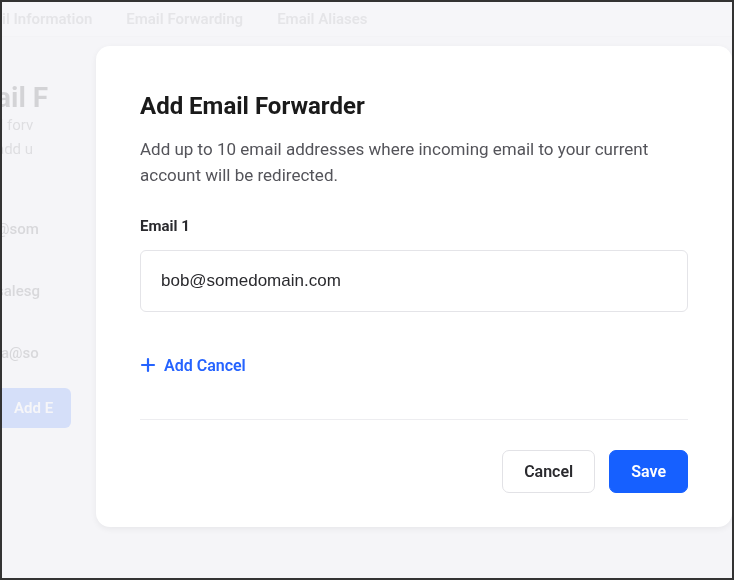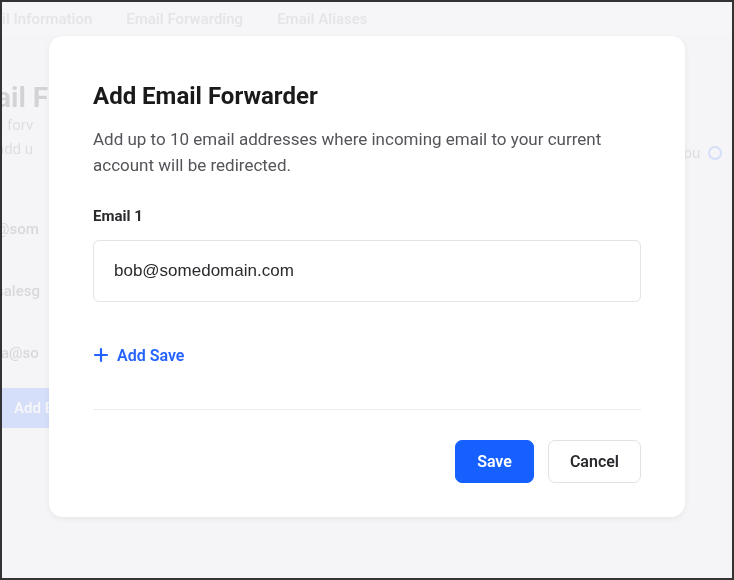--- a/index.html
+++ b/index.html
@@ -52,22 +52,22 @@
       font-size: 15px;
       padding: 11px 18px;
       border-radius: 6px;
     }
     .overlay {
       position: absolute;
       inset: 0;
       background: rgba(244,244,248,0.85);
       display: flex;
       align-items: flex-start;
-      justify-content: center;
-      padding-top: 34px;
+      justify-content: flex-end;
+      padding-top: 44px;
     }
     .modal {
       width: 636px;
       background: #fff;
       border-radius: 14px;
       box-shadow: 0 2px 6px rgba(0,0,0,0.06);
       padding: 46px 44px 34px 44px;
       position: relative;
     }
     .modal-title {
@@ -180,21 +180,21 @@
     <div class="modal-desc">Add up to 10 email addresses where incoming email to your current account will be redirected.</div>
     <div class="field-label">Email 1</div>
     <input type="text" class="email-input" value="bob@somedomain.com" style="">
     <button class="add-email-btn">
       <span class="plus-icon">
         <svg viewBox="0 0 16 16" fill="none" stroke="#2563ff" stroke-width="2.2" stroke-linecap="round">
           <line x1="8" y1="2" x2="8" y2="14"></line>
           <line x1="2" y1="8" x2="14" y2="8"></line>
         </svg>
       </span>
-      <span>Add Save</span>
+      <span>Add Cancel</span>
     </button>
     <div class="divider"></div>
     <div class="modal-actions">
+      <button class="btn btn-cancel">Cancel</button>
       <button class="btn btn-save">Save</button>
-      <button class="btn btn-cancel">Cancel</button>
     </div>
   </div>
 </div>
 
 </body></html>

